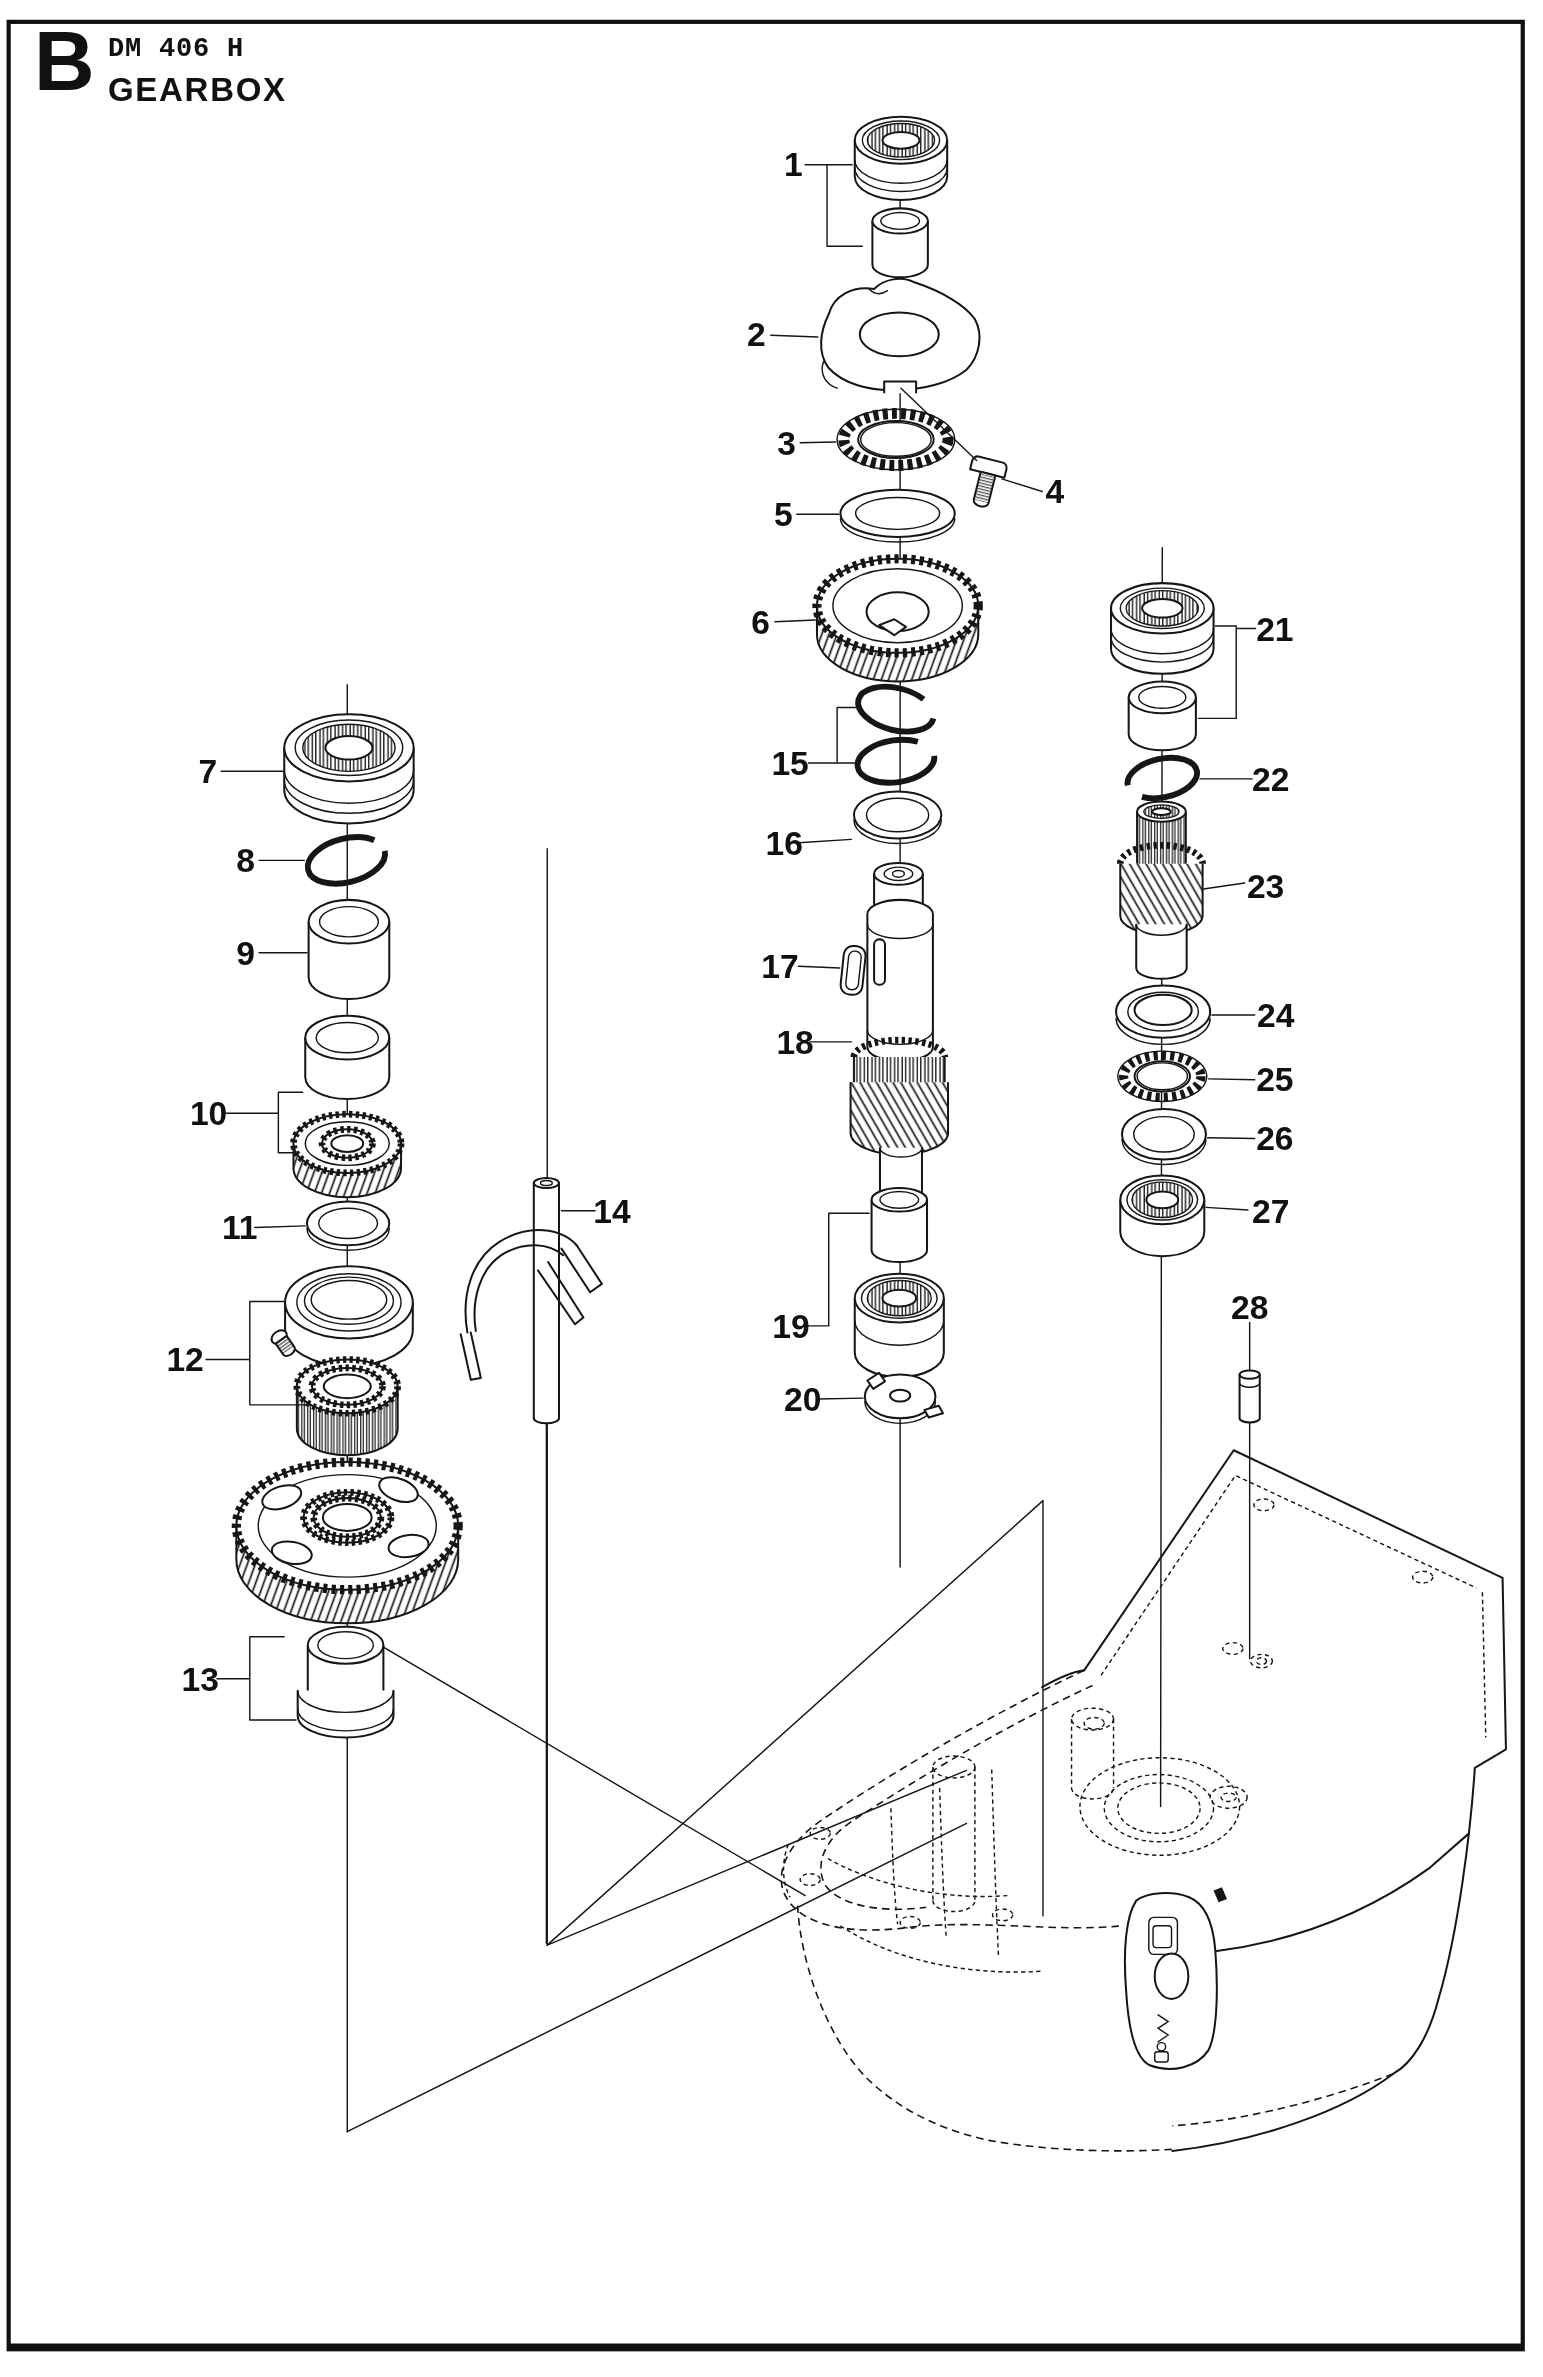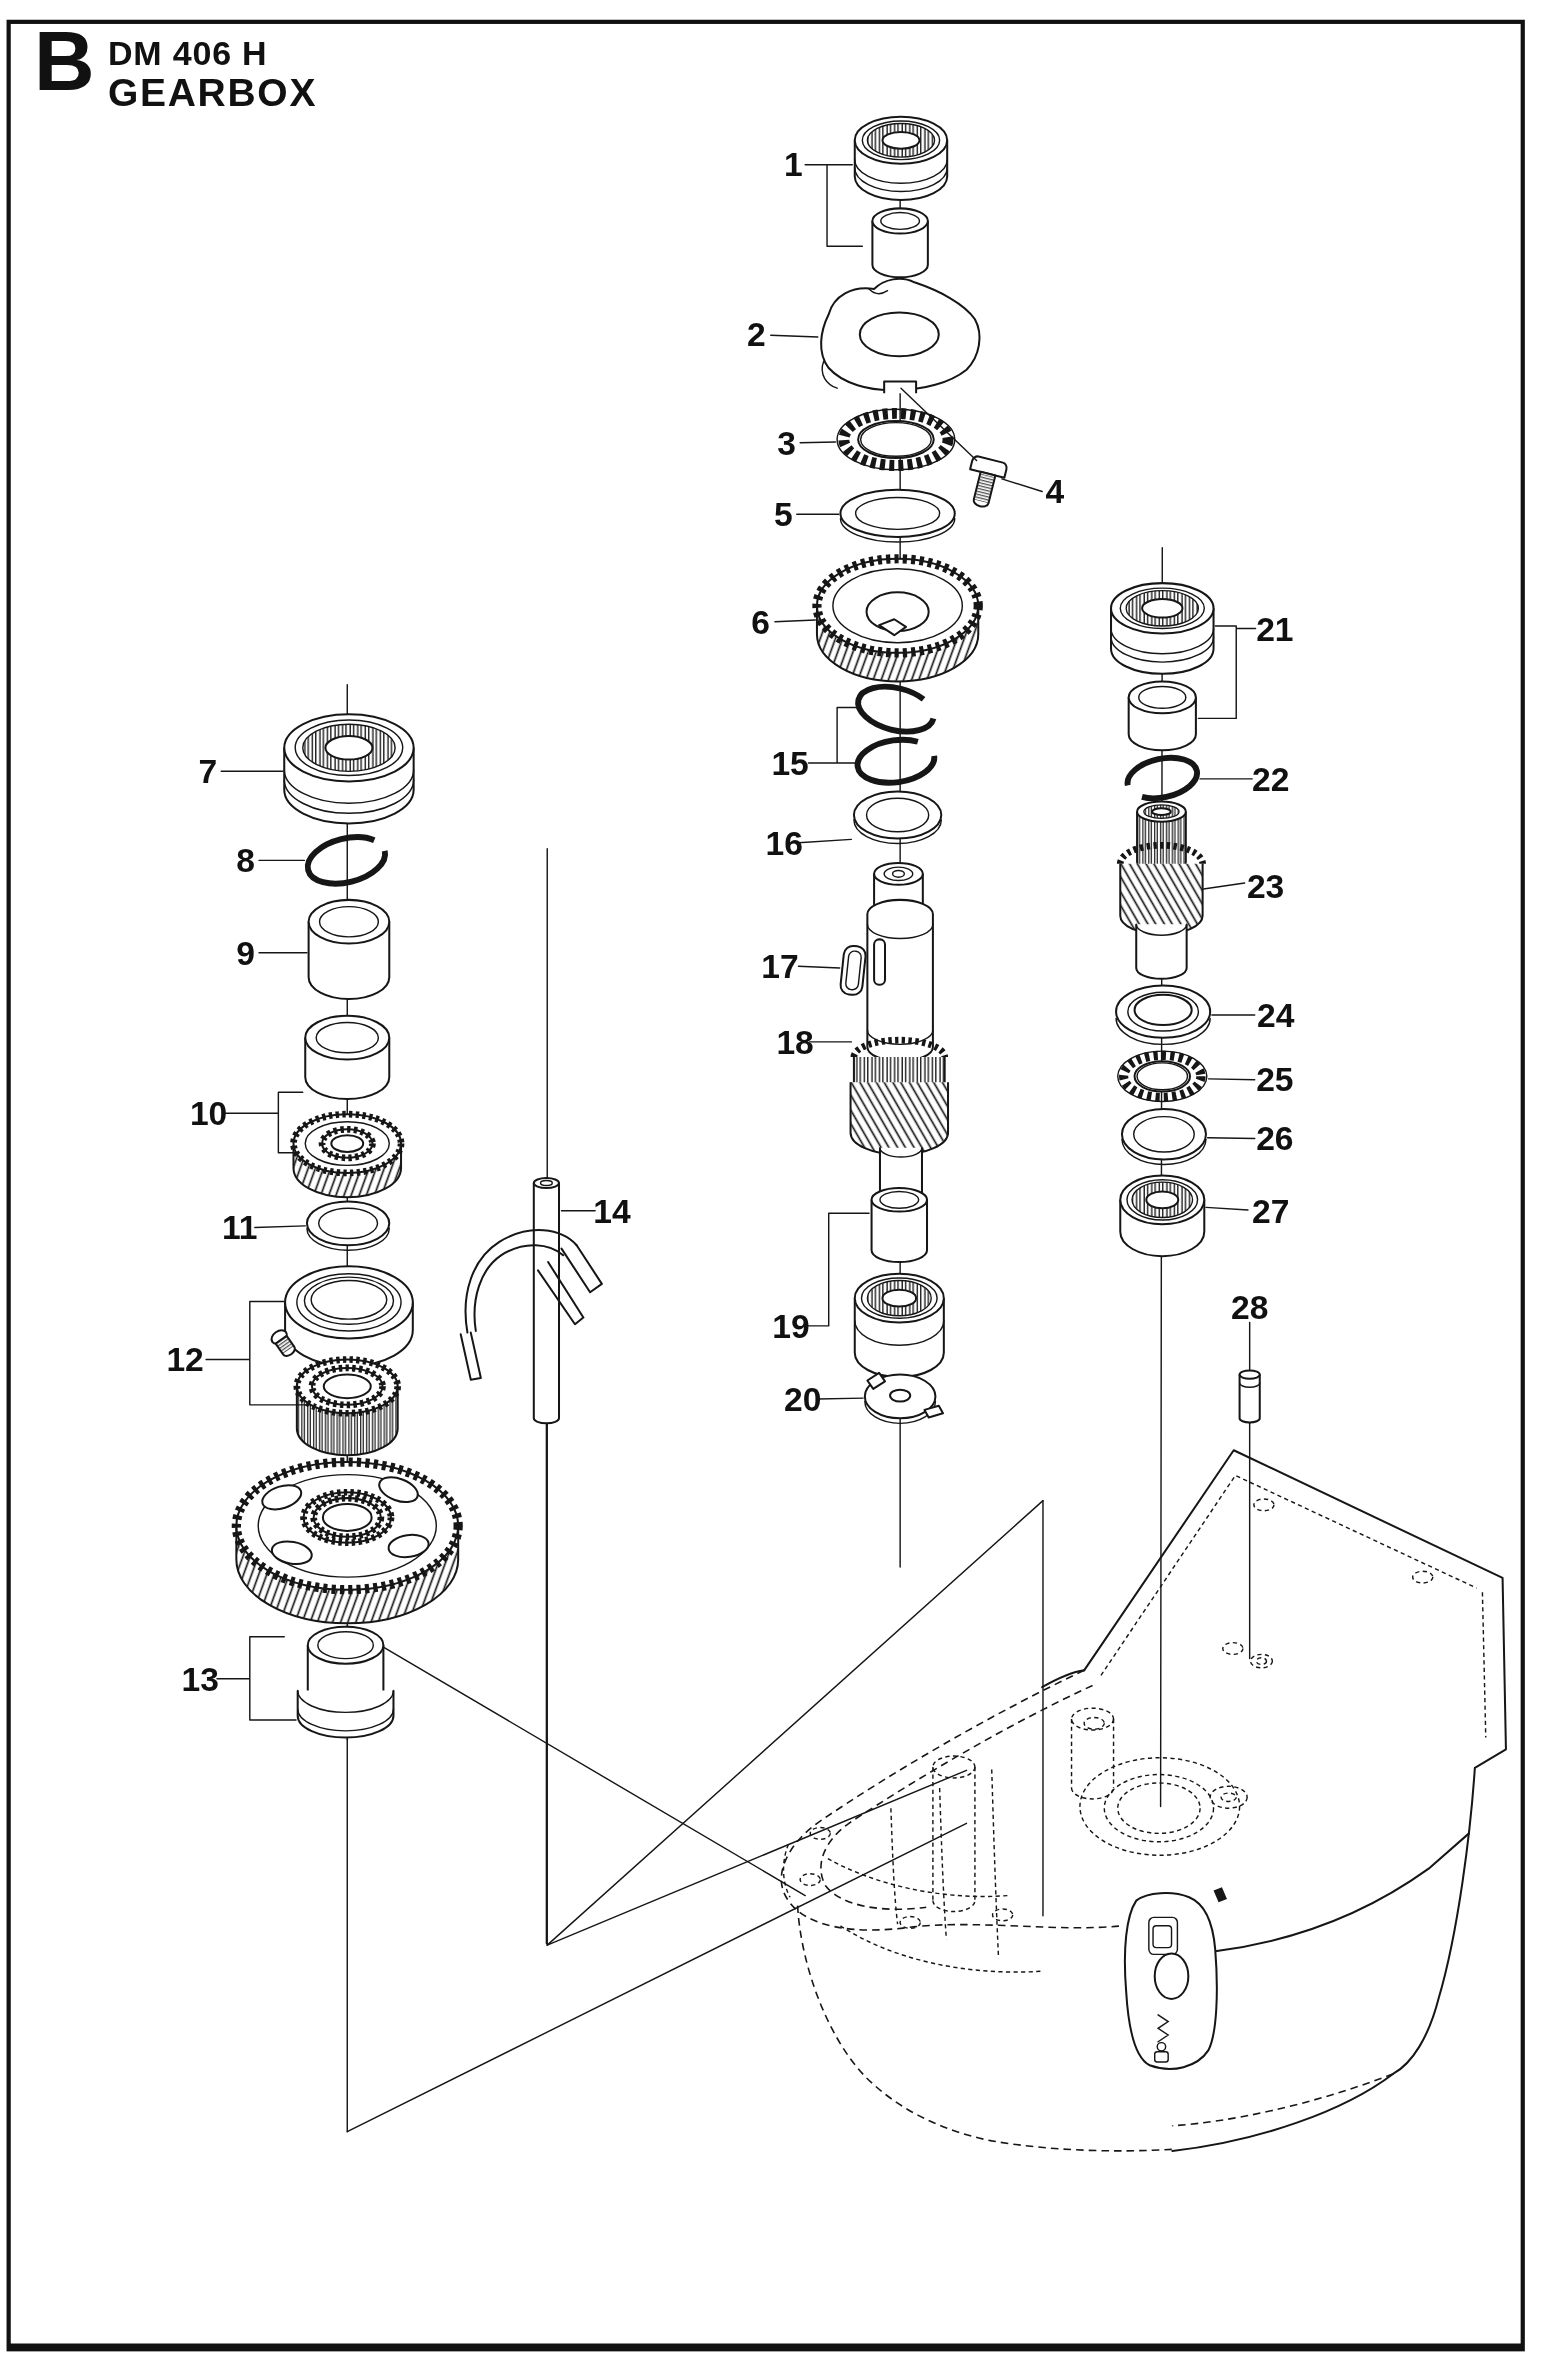--- a/index.html
+++ b/index.html
@@ -1,21 +1,21 @@
 <!DOCTYPE html>
 <html style="font-size:13.4px"><head>
 <meta charset="utf-8">
 <style>
   html,body{margin:0;padding:0;background:#e8e8e8;}
   .page{position:relative;width:1544px;height:2377px;background:#ffffff;
         font-family:"Liberation Sans",sans-serif;overflow:hidden;}
   .hdr{position:absolute;z-index:5;color:#111;}
   .hdr-letter{left:34px;top:18.5px;font-size:84px;font-weight:700;line-height:1;}
-  .hdr-model{left:108px;top:34px;font-size:34px;font-weight:700;letter-spacing:0.8px;}
-  .hdr-section{left:108px;top:71px;font-size:39px;font-weight:700;letter-spacing:1.7px;}
+  .hdr-model{left:108px;top:34px;font-size:27px;font-weight:700;letter-spacing:0.8px;font-family:Liberation Mono, monospace;}
+  .hdr-section{left:108px;top:71px;font-size:33px;font-weight:700;letter-spacing:1.7px;}
   svg{position:absolute;left:0;top:0;}
   
   .s{stroke:#161616;stroke-width:2.4;fill:none;stroke-linecap:round;stroke-linejoin:round}
   .f{stroke:#161616;stroke-width:2.4;fill:#ffffff;stroke-linejoin:round}
   .t{stroke:#161616;stroke-width:1.7;fill:none;stroke-linecap:round}
   .d{stroke:#161616;stroke-width:1.9;fill:none;stroke-dasharray:9 6}
   .dd{stroke:#161616;stroke-width:1.7;fill:none;stroke-dasharray:5 4}
   .z8{stroke:#161616;stroke-width:8;fill:none;stroke-dasharray:4 4}
   .z11{stroke:#161616;stroke-width:11;fill:none;stroke-dasharray:5 5}
   .z14{stroke:#161616;stroke-width:13;fill:none;stroke-dasharray:6 5}

